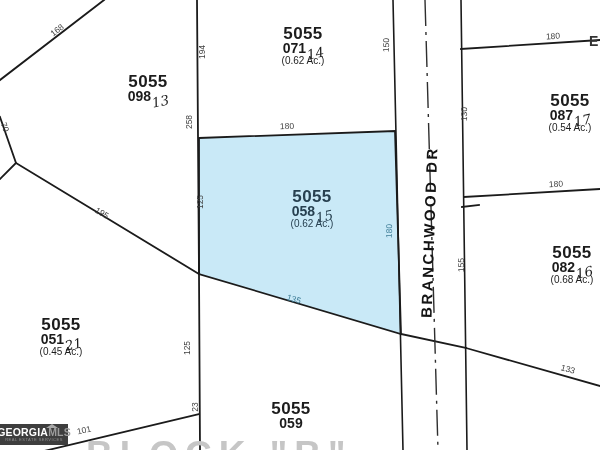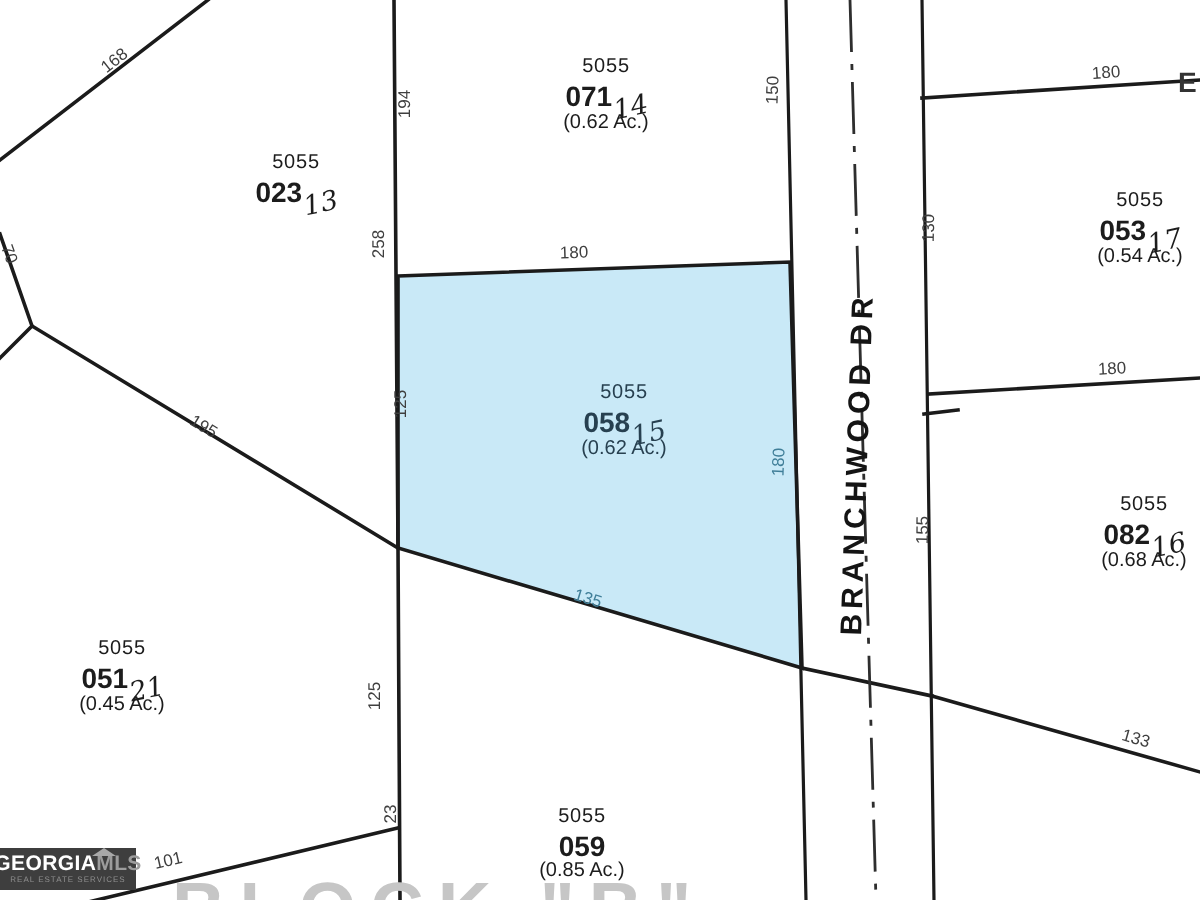--- a/index.html
+++ b/index.html
@@ -11,21 +11,21 @@
 
   
   .dim {
     position:absolute; font-size:8.5px; color:#3f3f3f; white-space:nowrap;
     font-family:"Liberation Sans", sans-serif;
   }
   .dim.teal { color:#3f7e98; }
 
   
   .parcel { position:absolute; width:120px; text-align:center; color:#1c1c1c; }
-  .parcel .block { display:block; font-weight:normal; font-size:10px; line-height:15px; letter-spacing:.4px; }
+  .parcel .block { display:block; font-weight:bold; font-size:17px; line-height:15px; letter-spacing:.4px; }
   .parcel .lotline { display:block; font-weight:bold; font-size:14px; line-height:15px; }
   .parcel .sub {
     display:inline-block; font-family:"DejaVu Serif", serif; font-style:italic;
     font-weight:normal; font-size:13.5px; transform:translate(1px,5px) rotate(-12deg);
   }
   .parcel .ac { display:block; font-weight:normal; font-size:10px; line-height:10px; }
   .parcel.hl { color:#274050; }
 
   .roadname {
     position:absolute; left:429px; top:232px;
@@ -78,21 +78,21 @@
       <path d="M393,0 L403,450"></path>
       <path d="M461,0 L467,450"></path>
     </g>
     <path d="M425,0 L438,450" fill="none" stroke="#2e2e2e" stroke-width="1.4" stroke-dasharray="26 6 3 6"></path>
   </svg>
 
   <div class="roadname">BRANCHWOOD DR</div>
 
   <div class="parcel" style="left:88px; top:74px;">
     <span class="block">5055</span>
-    <span class="lotline"><span>023</span><span class="sub">13</span></span>
+    <span class="lotline"><span>098</span><span class="sub">13</span></span>
   </div>
 
   <div class="parcel" style="left:243px; top:26px;">
     <span class="block">5055</span>
     <span class="lotline"><span>071</span><span class="sub">14</span></span>
     <span class="ac">(0.62 Ac.)</span>
   </div>
 
   <div class="parcel hl" style="left:252px; top:189px;">
     <span class="block">5055</span>
@@ -102,26 +102,25 @@
 
   <div class="parcel" style="left:1px; top:317px;">
     <span class="block">5055</span>
     <span class="lotline"><span>051</span><span class="sub">21</span></span>
     <span class="ac">(0.45 Ac.)</span>
   </div>
 
   <div class="parcel" style="left:231px; top:401px;">
     <span class="block">5055</span>
     <span class="lotline"><span>059</span><span class="sub"></span></span>
-    <span class="ac">(0.85 Ac.)</span>
   </div>
 
   <div class="parcel" style="left:510px; top:93px;">
     <span class="block">5055</span>
-    <span class="lotline"><span>053</span><span class="sub">17</span></span>
+    <span class="lotline"><span>087</span><span class="sub">17</span></span>
     <span class="ac">(0.54 Ac.)</span>
   </div>
 
   <div class="parcel" style="left:512px; top:245px;">
     <span class="block">5055</span>
     <span class="lotline"><span>082</span><span class="sub">16</span></span>
     <span class="ac">(0.68 Ac.)</span>
   </div>
 
   <span class="dim" style="left:57px;  top:30px;  transform:translate(-50%,-50%) rotate(-38deg);">168</span>

